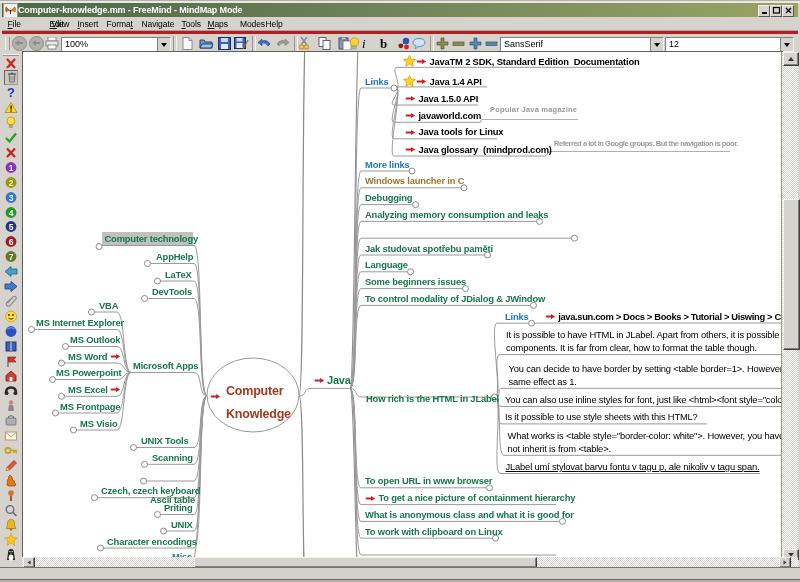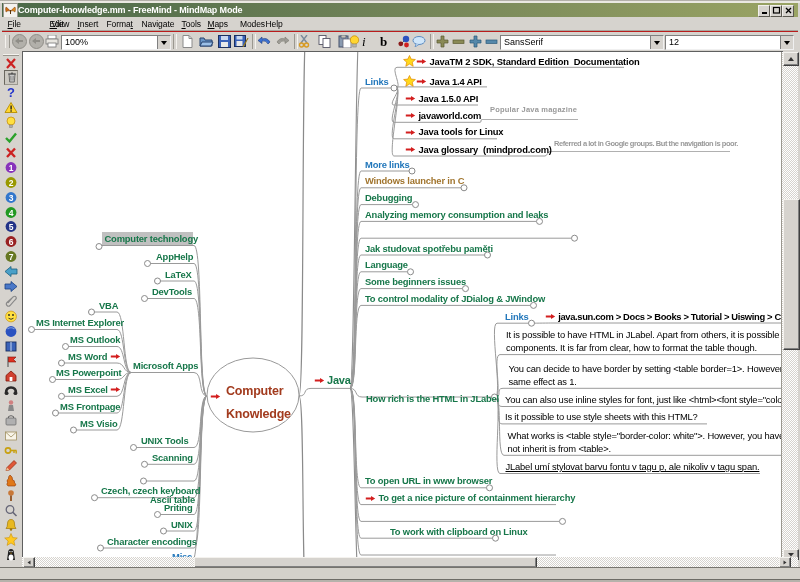--- a/index.html
+++ b/index.html
@@ -5,21 +5,21 @@
 body{width:800px;height:582px;overflow:hidden;font-family:"Liberation Sans",sans-serif;background:#d6d3ce;}
 .abs{position:absolute;}
 #win{position:relative;width:800px;height:582px;background:#d6d3ce;}
 #titlebar{position:absolute;left:2px;top:3px;width:796px;height:14px;
  background:linear-gradient(90deg,#4c6a49 0%,#5d7550 25%,#77875a 55%,#9aa464 100%);}
 #titletxt{position:absolute;left:16px;top:1.5px;color:#fff;font-size:9px;font-weight:bold;white-space:nowrap;letter-spacing:-0.15px;}
 #appicon{position:absolute;left:1px;top:0px;width:13px;height:13px;background:#f4f2ee;border:1px solid #9a9890;}
 .tbtn{position:absolute;top:2px;width:10px;height:10px;background:#d6d3ce;border-top:1px solid #f2f0ec;border-left:1px solid #f2f0ec;border-right:1px solid #5a5850;border-bottom:1px solid #5a5850;}
 #menubar{position:absolute;left:2px;top:17px;width:796px;height:13px;background:#d6d3ce;font-size:8.5px;letter-spacing:-0.1px;color:#000;border-bottom:1px solid #a8a59e;}
 .mi{position:absolute;top:2px;white-space:nowrap;}
-#toolbar{position:absolute;left:2px;top:31px;width:796px;height:20px;background:#d6d3ce;border-top:1px solid #b91c1c;}
+#toolbar{position:absolute;left:2px;top:31px;width:796px;height:20px;background:#d6d3ce;border-top:3px solid #b91c1c;}
 .sep{position:absolute;top:2px;width:2px;height:15px;border-left:1px solid #9a978f;border-right:1px solid #f4f2ee;}
 .combo{position:absolute;background:#fff;border:1px solid #808080;border-bottom-color:#f0f0f0;border-right-color:#f0f0f0;font-size:9px;}
 .combotxt{position:absolute;left:3px;top:1px;color:#000;white-space:nowrap;}
 .combobtn{position:absolute;right:0px;top:0px;width:12px;height:100%;background:#d6d3ce;border-left:1px solid #808080;}
 .combobtn:after{content:"";position:absolute;left:3px;top:5px;border-left:3px solid transparent;border-right:3px solid transparent;border-top:4px solid #000;}
 #leftbar{position:absolute;left:0px;top:51px;width:22px;height:517px;background:#d6d3ce;}
 .licon{position:absolute;left:3px;width:16px;height:14px;text-align:center;}
 #map{position:absolute;left:22px;top:51px;width:760px;height:517px;background:#fff;border-top:1px solid #5f5f5f;border-left:1px solid #5f5f5f;overflow:hidden;}
 .nt{position:absolute;white-space:nowrap;font-size:9.4px;letter-spacing:-0.18px;margin-top:-1.5px;line-height:11px;font-weight:bold;}
 .green{color:#17774a;}
@@ -610,21 +610,22 @@
 <div class="nt green" style="left:342px;top:158.4px;">Analyzing memory consumption and leaks</div>
 <div class="nt green" style="left:342px;top:192px;">Jak studovat spotřebu paměti</div>
 <div class="nt green" style="left:342px;top:208.8px;">Language</div>
 <div class="nt green" style="left:342px;top:225.6px;">Some beginners issues</div>
 <div class="nt green" style="left:342px;top:242.4px;">To control modality of JDialog &amp; JWindow</div>
 <div class="nt green" style="left:343px;top:342px;">How rich is the HTML in JLabel</div>
 <div class="nt green" style="left:342px;top:424.8px;">To open URL in www browser</div>
 <div class="nt green" style="left:342px;top:441.6px;"><svg width="11" height="7" viewBox="0 0 11 7" style="vertical-align:-0.5px;">
           <path d="M0.8 2.6 L6 2.6 L6 1 L10.2 3.5 L6 6 L6 4.4 L0.8 4.4z" fill="#d31f1f"></path>
         </svg> To get a nice picture of containment hierarchy</div>
-<div class="nt green" style="left:342px;top:475.2px;margin-left:25px;">To work with clipboard on Linux</div>
+<div class="nt green" style="left:342px;top:458.4px;">What is anonymous class and what it is good for</div>
+<div class="nt green" style="left:342px;top:475.2px;">To work with clipboard on Linux</div>
 <div class="nt blue" style="left:482px;top:260.2px;">Links</div>
 <div class="nt black" style="left:522px;top:260.2px;letter-spacing:-0.35px;"><svg width="11" height="7" viewBox="0 0 11 7" style="vertical-align:-0.5px;">
           <path d="M0.8 2.6 L6 2.6 L6 1 L10.2 3.5 L6 6 L6 4.4 L0.8 4.4z" fill="#d31f1f"></path>
         </svg> java.sun.com &gt; Docs &gt; Books &gt; Tutorial &gt; Uiswing &gt; Components</div>
 <div class="para" style="left:483px;top:275.8px;">It is possible to have HTML in JLabel. Apart from others, it is possible to use tables<br>components. It is far from clear, how to format the table though.</div>
 <div class="para" style="left:485.5px;top:309.5px;">You can decide to have border by setting &lt;table border=1&gt;. However, other values<br>same effect as 1.</div>
 <div class="para" style="left:482px;top:340.8px;">You can also use inline styles for font, just like &lt;html&gt;&lt;font style="color:</div>
 <div class="para" style="left:482px;top:358.3px;">Is it possible to use style sheets with this HTML?</div>
 <div class="para" style="left:484.5px;top:377px;">What works is &lt;table style="border-color: white"&gt;. However, you have to know<br>not inherit is from &lt;table&gt;.</div>
 <div class="para" style="left:482.5px;top:407.9px;text-decoration:underline;">JLabel umí stylovat barvu fontu v tagu p, ale nikoliv v tagu span.</div>

